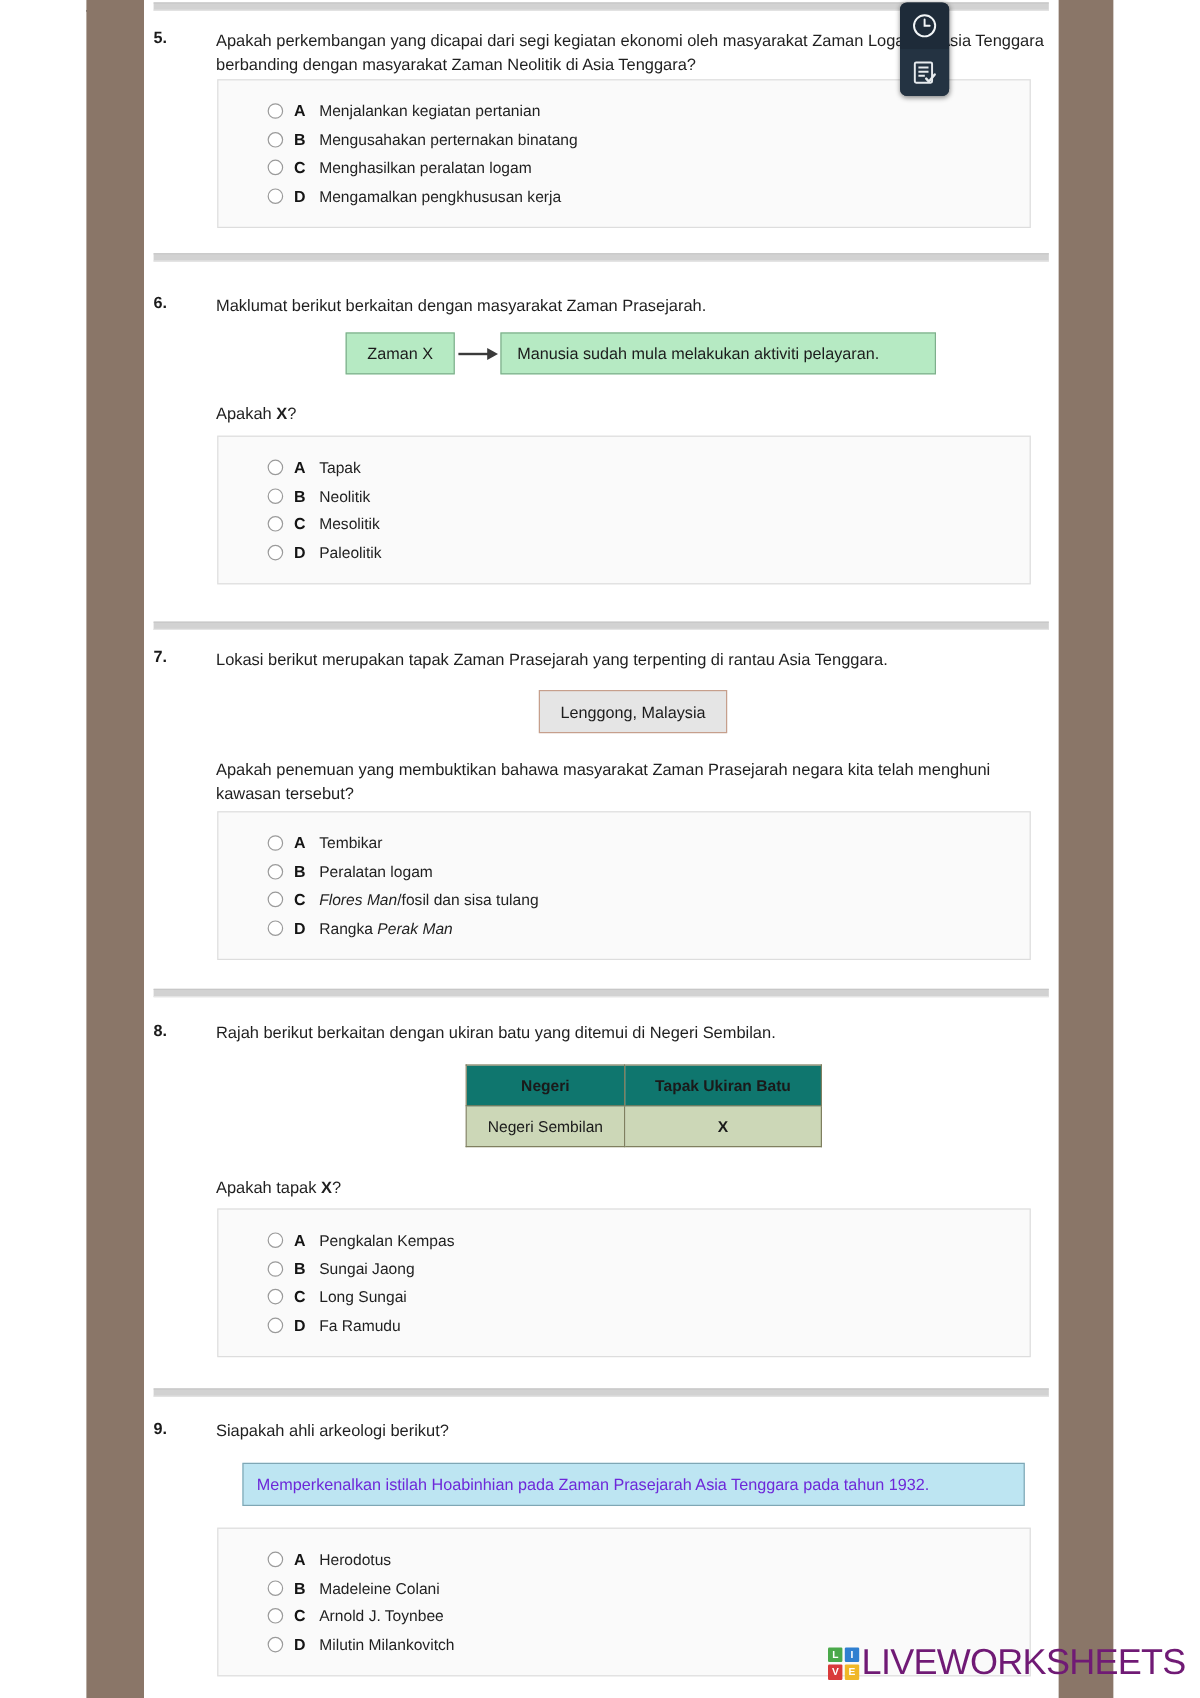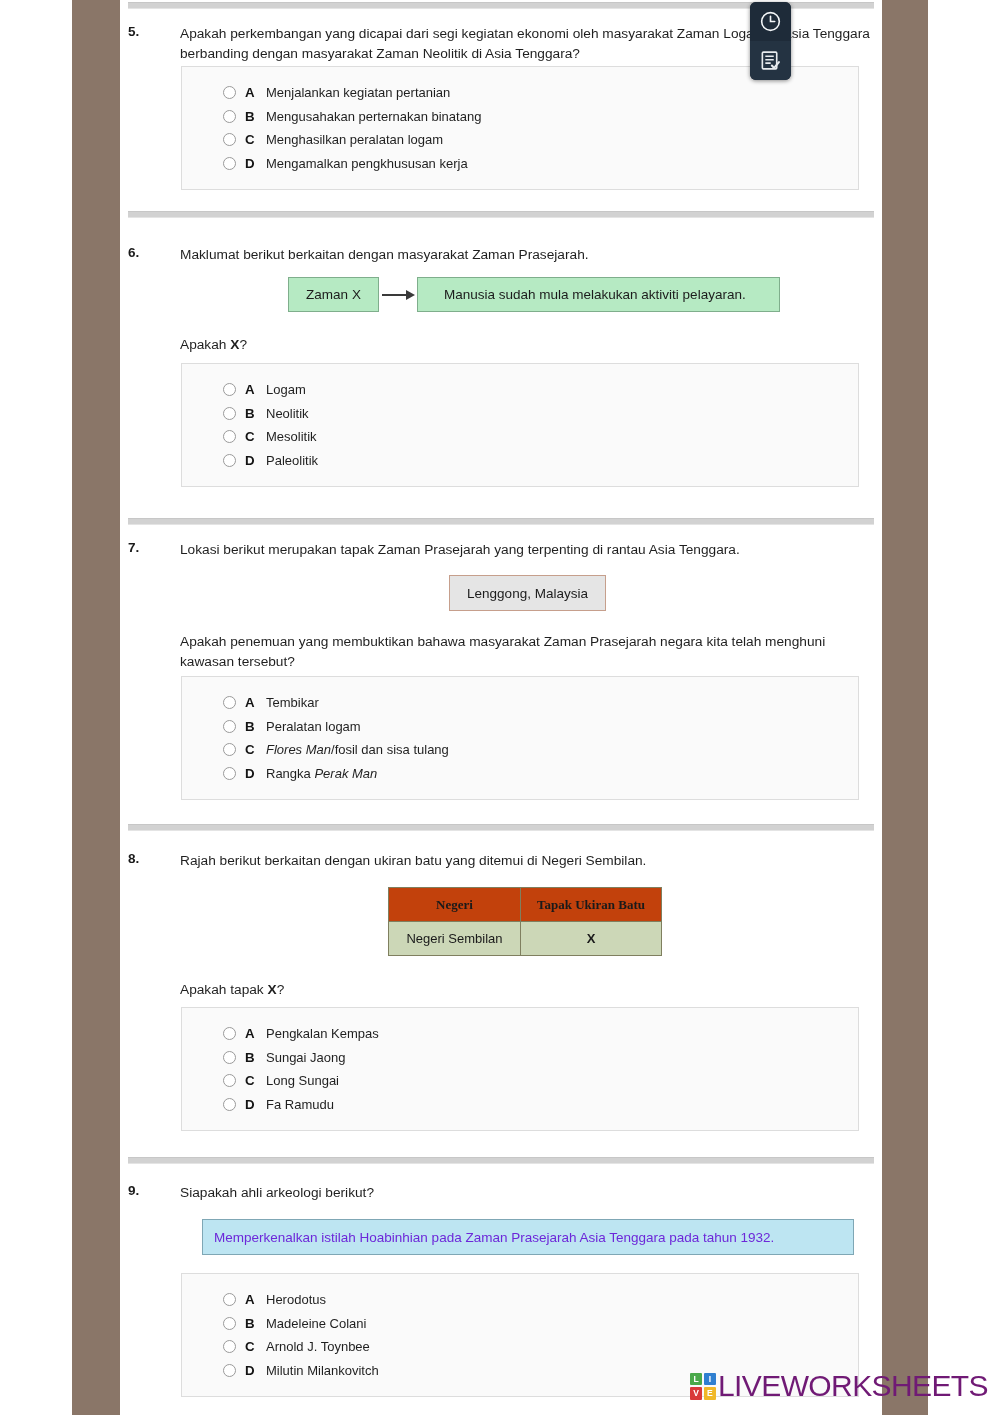--- a/index.html
+++ b/index.html
@@ -125,21 +125,21 @@
     background: #b6eac3;
     border: 1px solid #7fae8c;
     font-size: 13.5px;
     color: #1c1c1c;
     display: flex;
     align-items: center;
     justify-content: center;
     height: 35px;
   }
   .flow-box-a { width: 91px; }
-  .flow-box-b { width: 363px; justify-content: flex-start; padding-left: 26px; }
+  .flow-box-b { width: 363px; justify-content: flex-start; padding-left: 13px; }
   .arrow {
     width: 38px; height: 35px;
     position: relative;
     flex: 0 0 auto;
   }
   .arrow .line {
     position: absolute;
     left: 3px; top: 17px;
     width: 26px; height: 1.6px;
     background: #3a3a3a;
@@ -172,29 +172,28 @@
     border-collapse: collapse;
   }
   .tbl th, .tbl td {
     border: 1px solid #7f7f5f;
     font-size: 13px;
     text-align: center;
     height: 34px;
     color: #1a1a1a;
   }
   .tbl th {
-    background: #c2410c;
+    background: #0f766e;
     font-weight: bold;
-    font-family: Liberation Serif, serif;
   }
   .tbl td {
     background: #ccd7b7;
   }
   .tbl .c1 { width: 132px; }
-  .tbl .c2 { width: 141px; }
+  .tbl .c2 { width: 164px; }
   .tbl td.c1 { font-weight: normal; }
   .tbl td.c2 { font-weight: bold; }
 
   
   .blue-box {
     position: absolute;
     background: #bde5f2;
     border: 1px solid #7fa7b5;
     height: 36px;
     display: flex;
@@ -316,21 +315,21 @@
       </div>
       <div class="flow-box flow-box-b">Manusia sudah mula melakukan aktiviti pelayaran.</div>
     </div>
 
     <div class="q-sub" style="top:90px;">Apakah <b>X</b>?</div>
 
     <div class="opts" style="top:118px;">
       <div class="opt">
         <span class="radio"></span>
         <span class="opt-letter">A</span>
-        <span class="opt-text">Logam</span>
+        <span class="opt-text">Tapak</span>
       </div>
       <div class="opt">
         <span class="radio"></span>
         <span class="opt-letter">B</span>
         <span class="opt-text">Neolitik</span>
       </div>
       <div class="opt">
         <span class="radio"></span>
         <span class="opt-letter">C</span>
         <span class="opt-text">Mesolitik</span>

